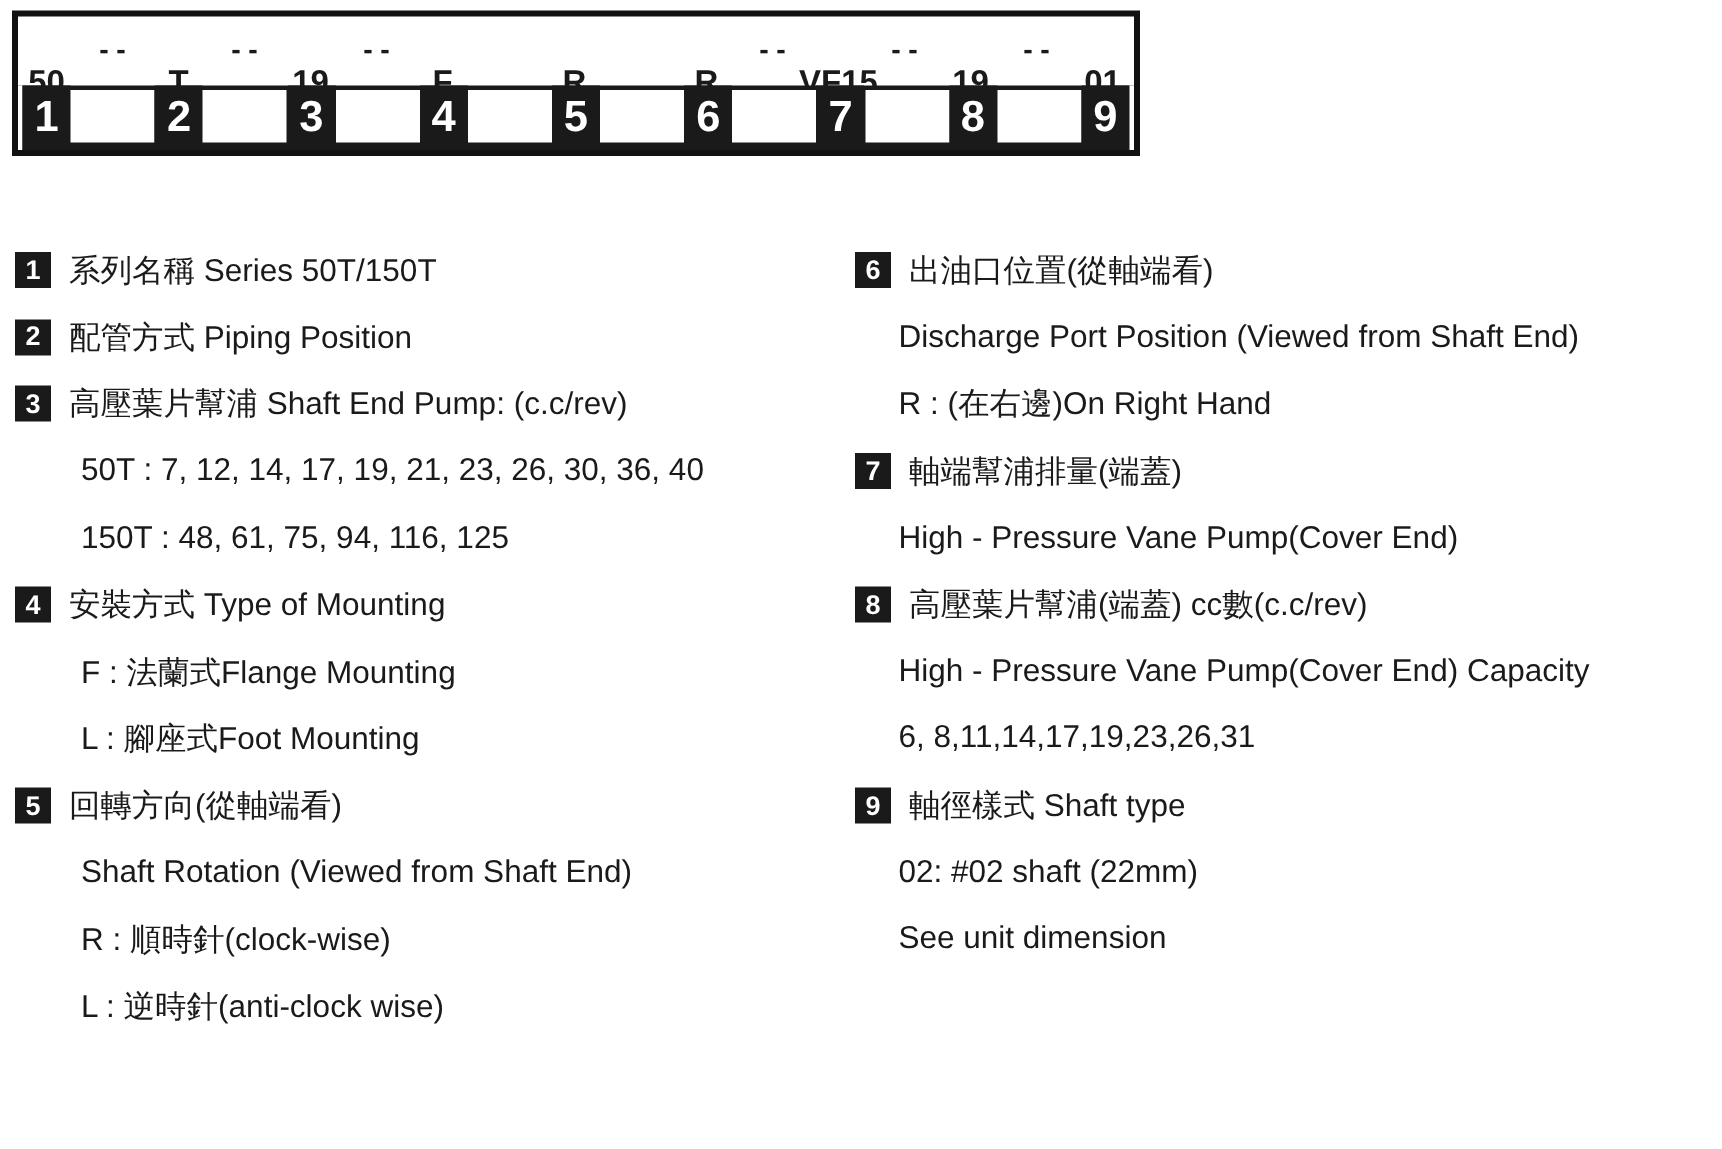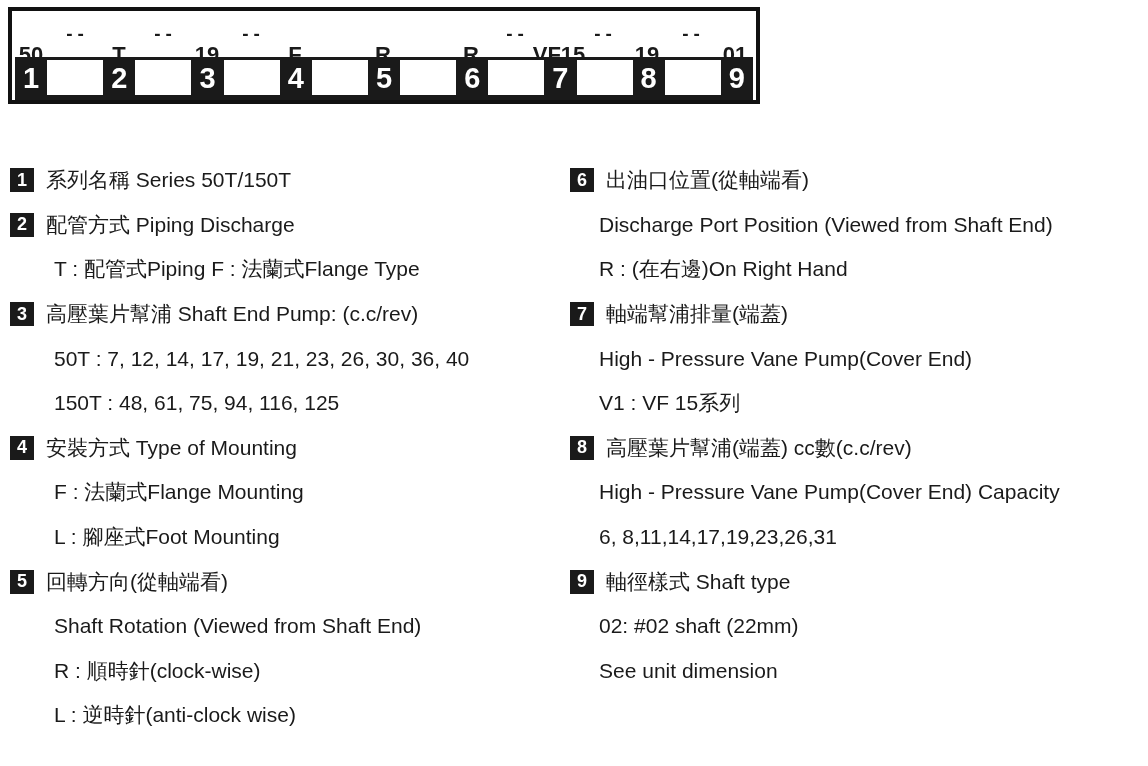--- a/index.html
+++ b/index.html
@@ -149,23 +149,22 @@
 
   <div class="col col-left">
 
     <div class="line head">
       <span class="badge">1</span>
       <span>系列名稱 Series  50T/150T</span>
     </div>
 
     <div class="line head">
       <span class="badge">2</span>
-      <span>配管方式 Piping Discharge</span>
-    </div>
-    <div class="line sub">T : 配管式Piping  F : 法蘭式Flange Type</div>
+      <span>配管方式 Piping Position</span>
+    </div>
 
     <div class="line head">
       <span class="badge">3</span>
       <span>高壓葉片幫浦 Shaft End Pump: (c.c/rev)</span>
     </div>
     <div class="line sub">50T : 7, 12, 14, 17, 19, 21, 23, 26, 30, 36, 40</div>
     <div class="line sub">150T : 48, 61, 75, 94, 116, 125</div>
 
     <div class="line head">
       <span class="badge">4</span>
@@ -190,21 +189,20 @@
       <span>出油口位置(從軸端看)</span>
     </div>
     <div class="line sub">Discharge Port Position (Viewed from Shaft End)</div>
     <div class="line sub">R : (在右邊)On Right Hand</div>
 
     <div class="line head">
       <span class="badge">7</span>
       <span>軸端幫浦排量(端蓋)</span>
     </div>
     <div class="line sub">High - Pressure Vane Pump(Cover End)</div>
-    <div class="line sub">V1 : VF 15系列</div>
 
     <div class="line head">
       <span class="badge">8</span>
       <span>高壓葉片幫浦(端蓋) cc數(c.c/rev)</span>
     </div>
     <div class="line sub">High - Pressure Vane Pump(Cover End) Capacity</div>
     <div class="line sub">6, 8,11,14,17,19,23,26,31</div>
 
     <div class="line head">
       <span class="badge">9</span>

